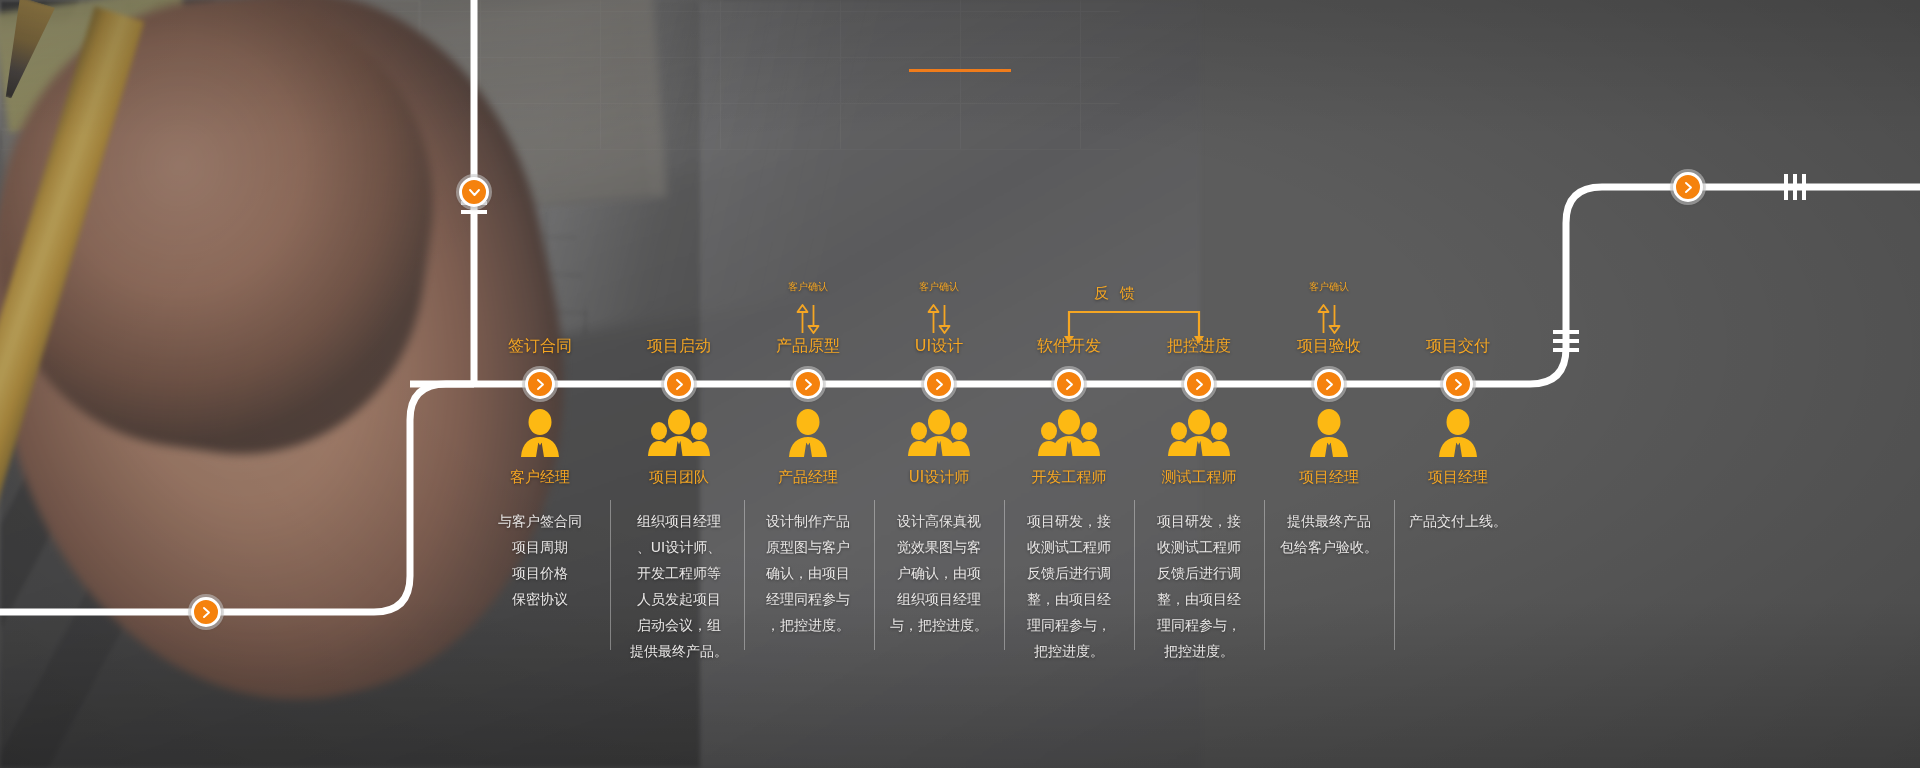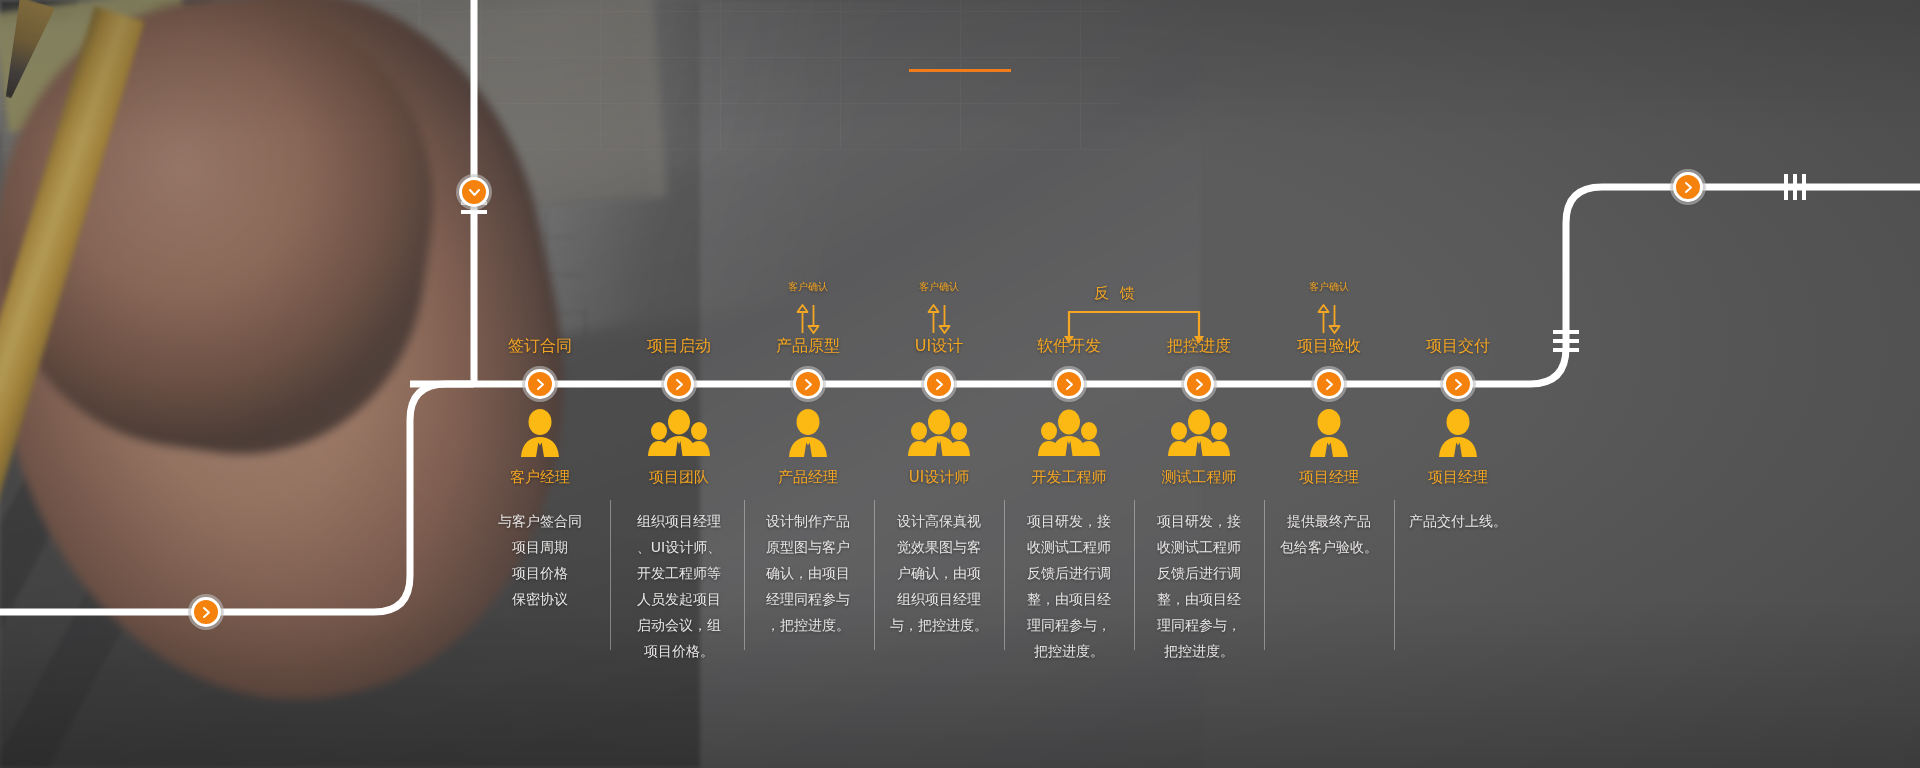--- a/index.html
+++ b/index.html
@@ -313,21 +313,21 @@
               <path d="M31 28 C21.5 28 14.5 34 13.5 48 L27.5 48 L29.6 33 L31 36.4 L32.4 33 L34.5 48 L48.5 48 C47.5 34 40.5 28 31 28 Z"></path>
             </g>
           </svg></div>
         <div class="role-name">项目团队</div>
         <div class="desc">
           <div>组织项目经理</div>
           <div>、UI设计师、</div>
           <div>开发工程师等</div>
           <div>人员发起项目</div>
           <div>启动会议，组</div>
-          <div>项目价格。</div>
+          <div>提供最终产品。</div>
         </div>
       </div>
       <div class="node" style="left: 679px; top: 384px;">
         <svg width="11" height="13" viewBox="0 0 11 13">
           <path d="M3 2 L8 6.5 L3 11" fill="none" stroke="#fff" stroke-width="1.9" stroke-linecap="round" stroke-linejoin="round"></path>
         </svg>
       </div>
       <div class="divider" style="left: 610px;"></div>
       <div class="step" style="left: 808px;">
         <div class="confirm">客户确认</div>

